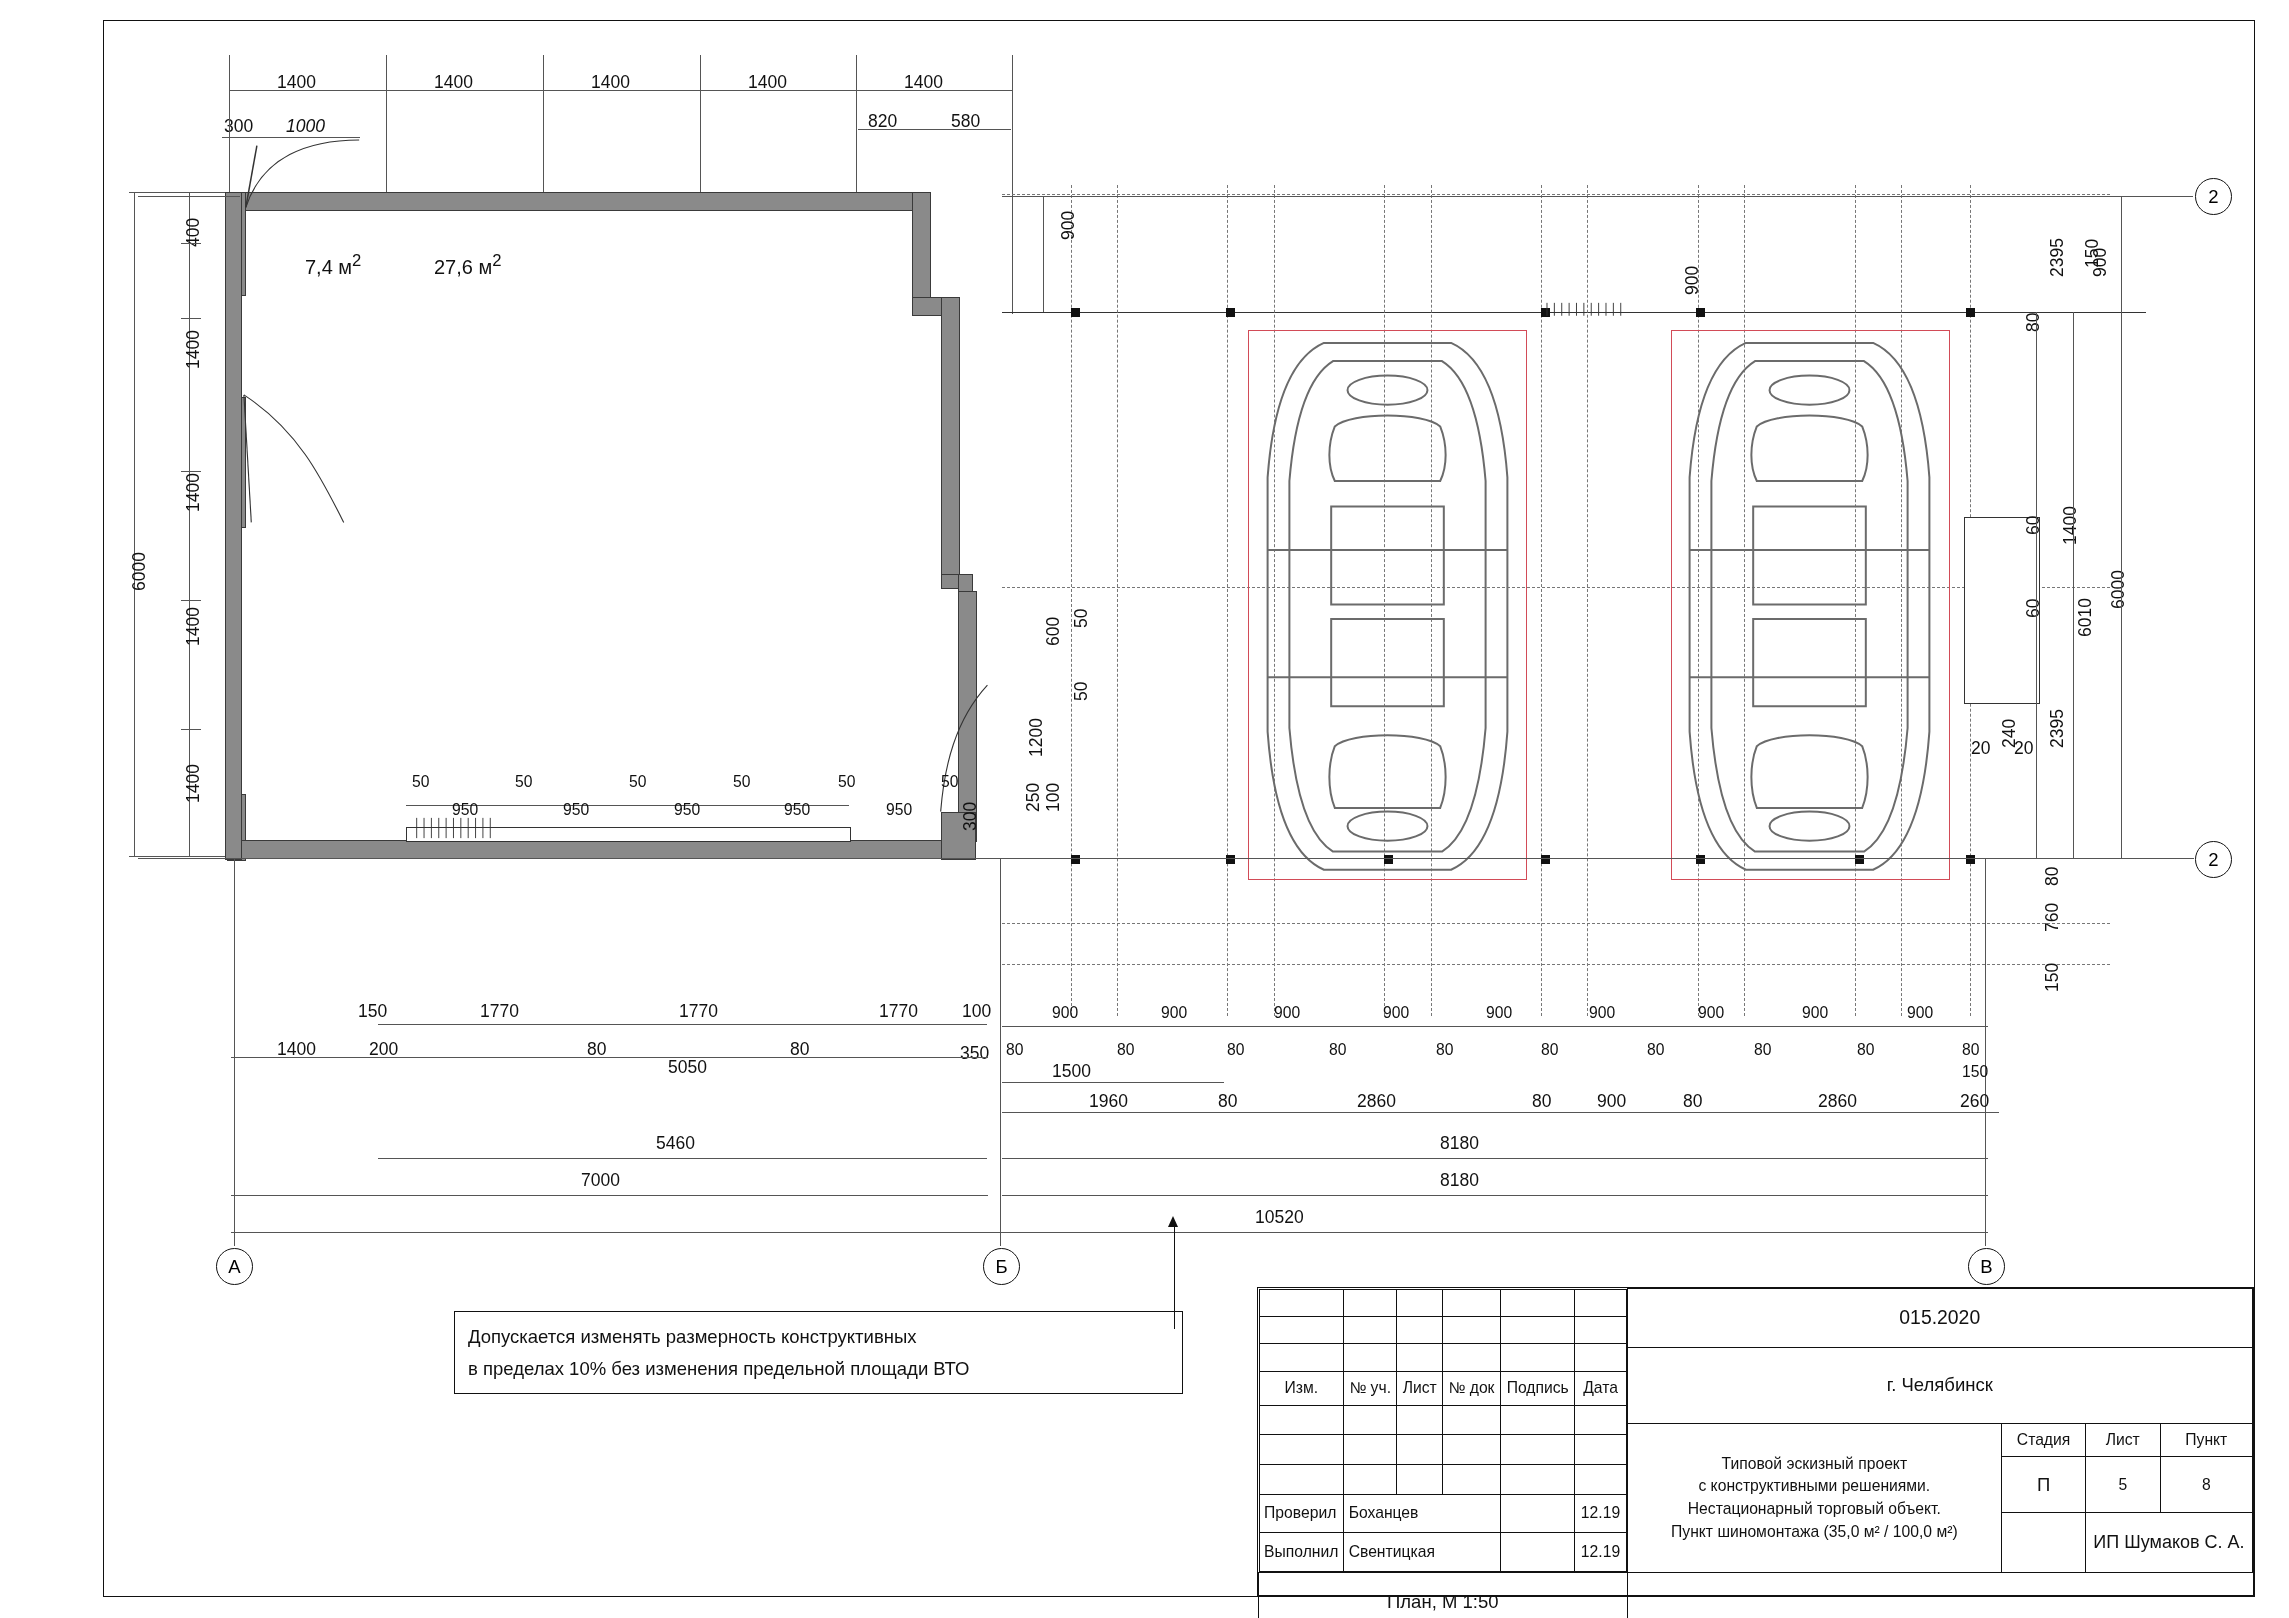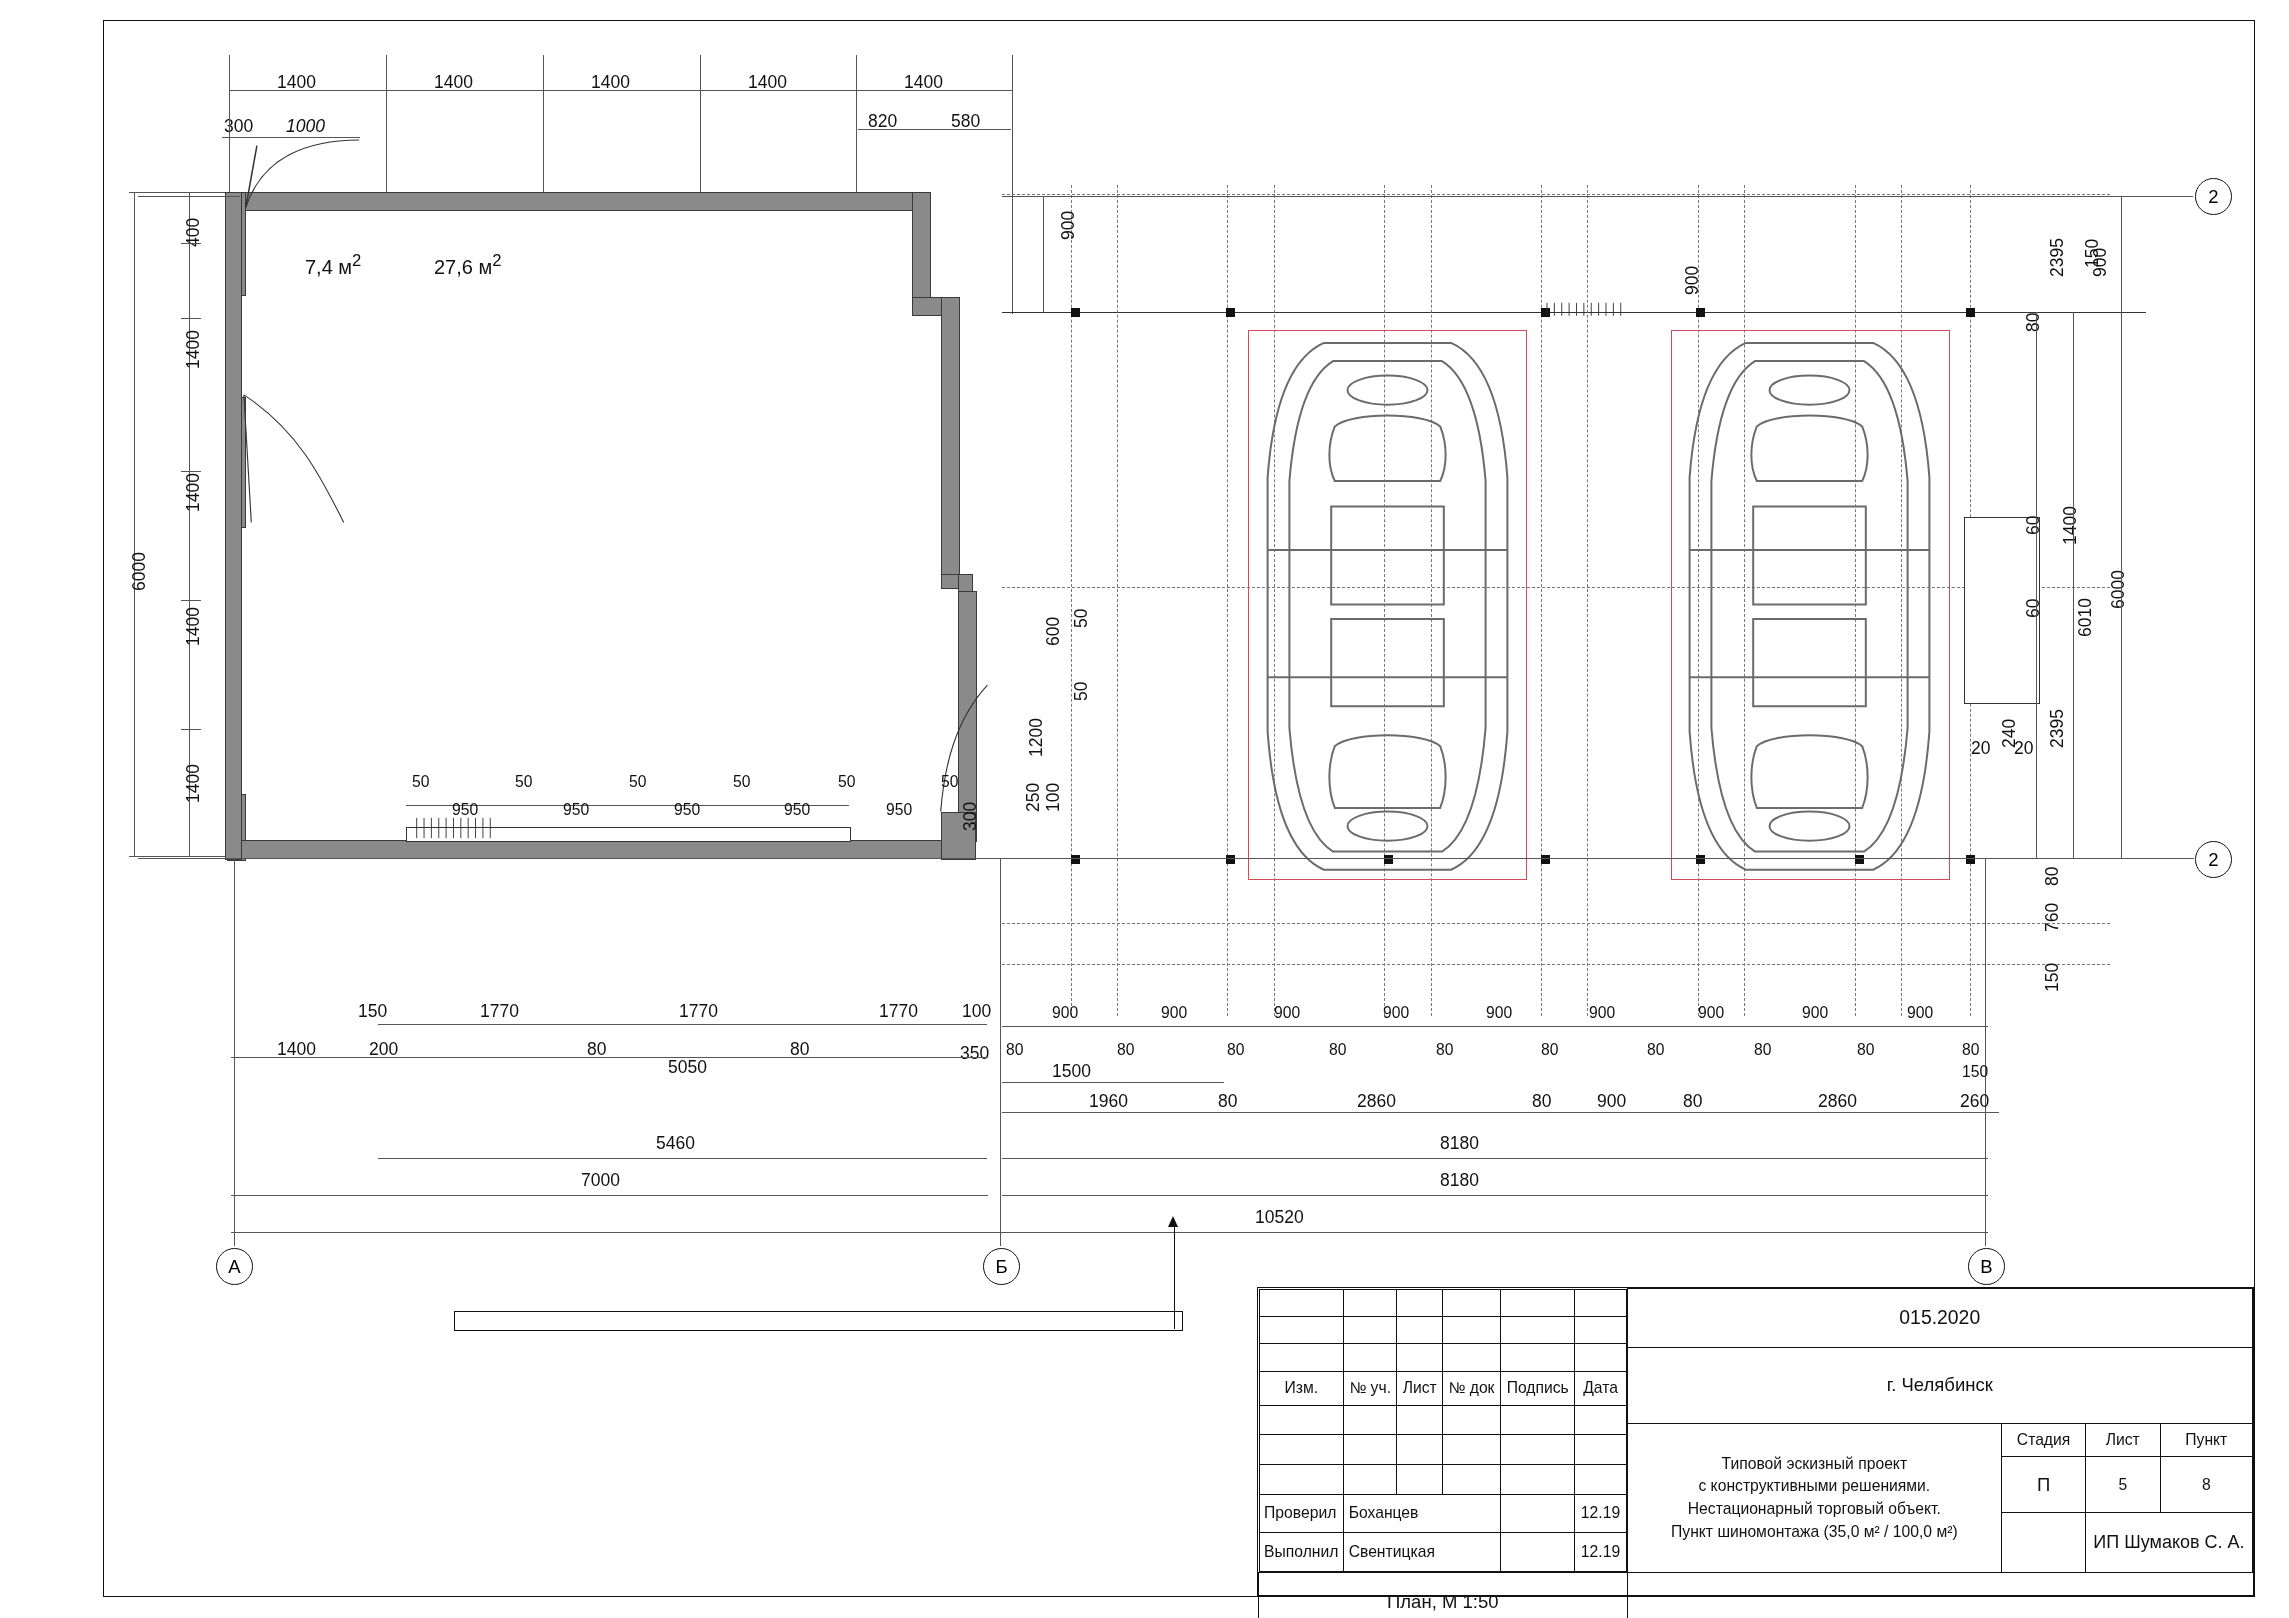--- a/index.html
+++ b/index.html
@@ -347,20 +347,22 @@
 
   <div class="dim-line" style="left:231px;top:1195px;width:757px;"></div>
   <div class="dim-txt" style="left:581px;top:1170px;">7000</div>
   <div class="dim-line" style="left:1002px;top:1195px;width:986px;"></div>
   <div class="dim-txt" style="left:1440px;top:1170px;">8180</div>
 
   <div class="dim-line" style="left:231px;top:1232px;width:1757px;"></div>
   <div class="dim-txt" style="left:1255px;top:1207px;">10520</div>
 
   <div class="note" style="left:454px;top:1311px;width:701px;">
+    <div>Допускается изменять размерность конструктивных</div>
+    <div>в пределах 10% без изменения предельной площади ВТО</div>
   </div>
   <div class="line" style="left:1174px;top:1227px;width:1.4px;height:102px;"></div>
   <div class="arrow-up" style="left:1168px;top:1216px;"></div>
 
   <div class="stamp" style="left:1257px;top:1287px;width:995px;height:307px;">
     <table class="stamp-t">
       <tbody>
           <tr>
         <td rowspan="5" style="width:369px;padding:0;border:none;">
           <table class="stamp-t" style="height:100%;">

